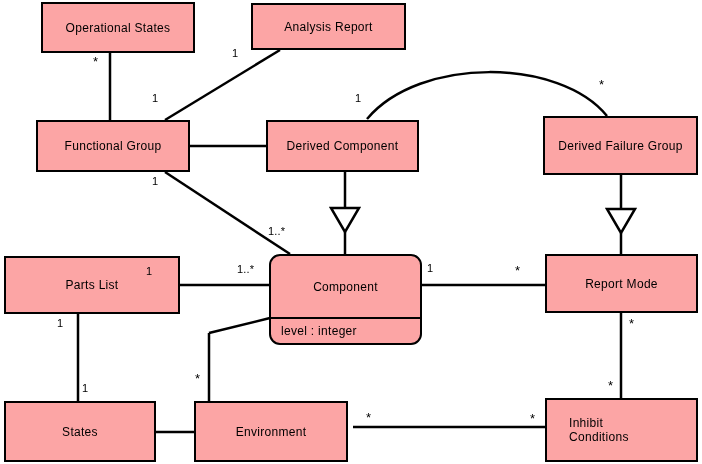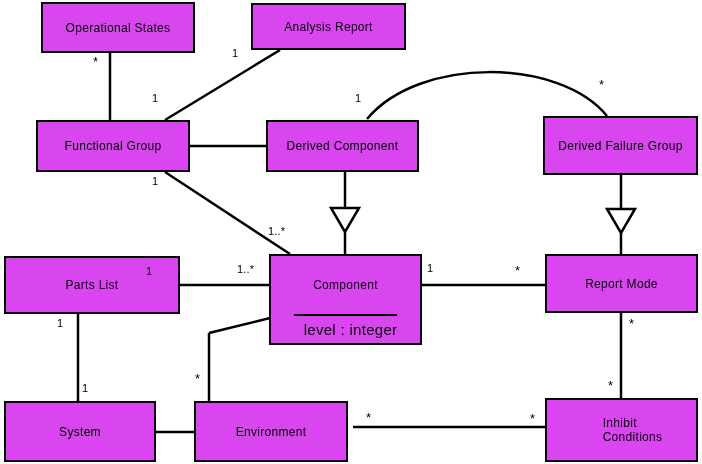--- a/index.html
+++ b/index.html
@@ -20,46 +20,45 @@
     position: absolute;
     left: 0;
     top: 0;
     width: 702px;
     height: 464px;
   }
   .cls-box {
     position: absolute;
     box-sizing: border-box;
     border: 2px solid #000000;
-    background: #d946ef;
+    background: #fca5a5;
     display: flex;
     flex-direction: column;
     z-index: 2;
-    align-items: center;
   }
   .cls-name {
     flex: 1 1 auto;
     display: flex;
     align-items: center;
     justify-content: center;
     font-size: 12px;
     color: #000000;
     letter-spacing: 0.3px;
     white-space: pre;
     text-align: center;
     line-height: 14px;
   }
   .cls-name.left-align {
     justify-content: flex-start;
     padding-left: 22px;
     text-align: left;
   }
   .cls-attrs {
     border-top: 2px solid #000000;
-    font-size: 15px;
+    font-size: 12px;
     color: #000000;
     padding: 5px 0 5px 10px;
     letter-spacing: 0.3px;
     display: flex;
     align-items: center;
   }
   .mult {
     position: absolute;
     font-size: 11px;
     color: #000000;
@@ -131,31 +130,31 @@
   </div>
 
   <div class="cls-box" style="left:543px; top:116px; width:155px; height:59px;">
     <div class="cls-name">Derived Failure Group</div>
   </div>
 
   <div class="cls-box" style="left:4px; top:256px; width:176px; height:58px;">
     <div class="cls-name">Parts List</div>
   </div>
 
-  <div class="cls-box" style="left:269px; top:254px; width:153px; height:91px;">
+  <div class="cls-box" style="left:269px; top:254px; width:153px; height:91px;border-radius:11px;">
     <div class="cls-name">Component</div>
     <div class="cls-attrs">level : integer</div>
   </div>
 
   <div class="cls-box" style="left:545px; top:254px; width:153px; height:59px;">
     <div class="cls-name">Report Mode</div>
   </div>
 
   <div class="cls-box" style="left:4px; top:401px; width:152px; height:61px;">
-    <div class="cls-name">System</div>
+    <div class="cls-name">States</div>
   </div>
 
   <div class="cls-box" style="left:194px; top:401px; width:154px; height:61px;">
     <div class="cls-name">Environment</div>
   </div>
 
   <div class="cls-box" style="left:545px; top:398px; width:153px; height:64px;">
     <div class="cls-name left-align">Inhibit
 Conditions</div>
   </div>

